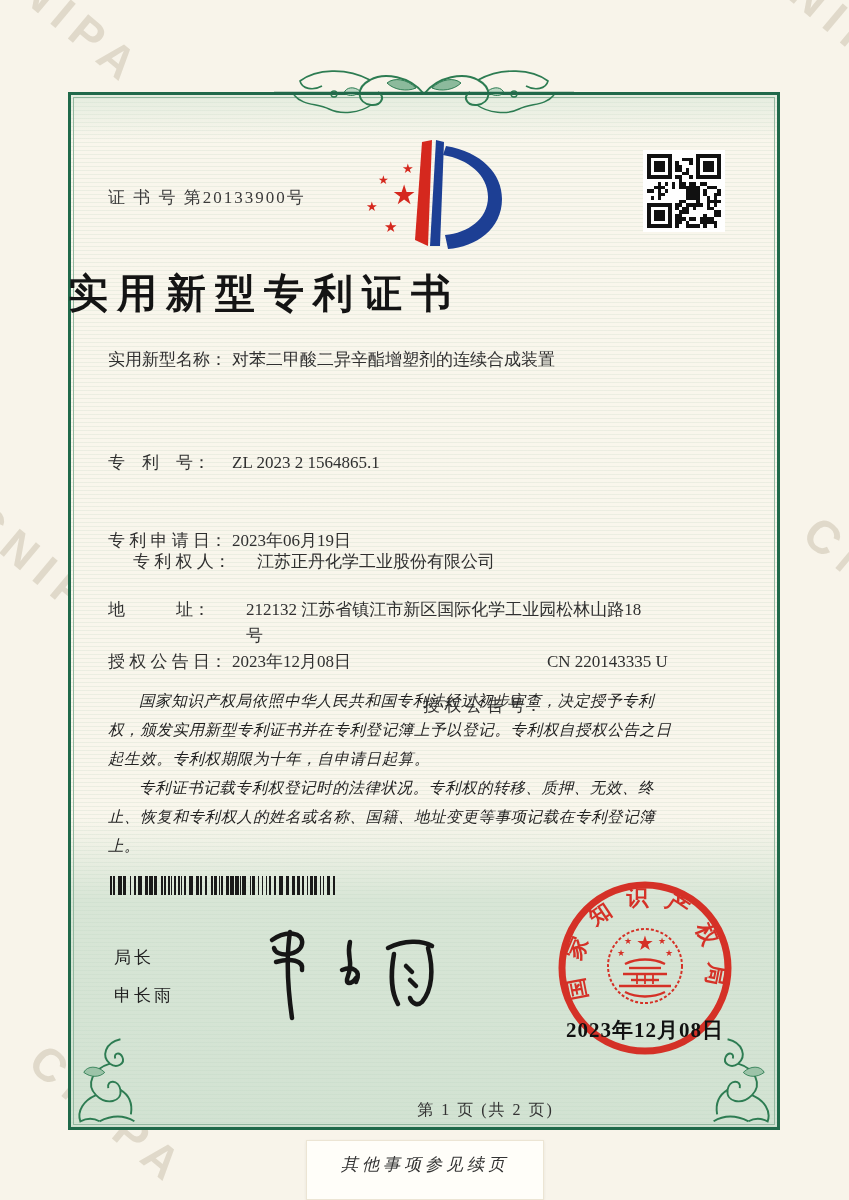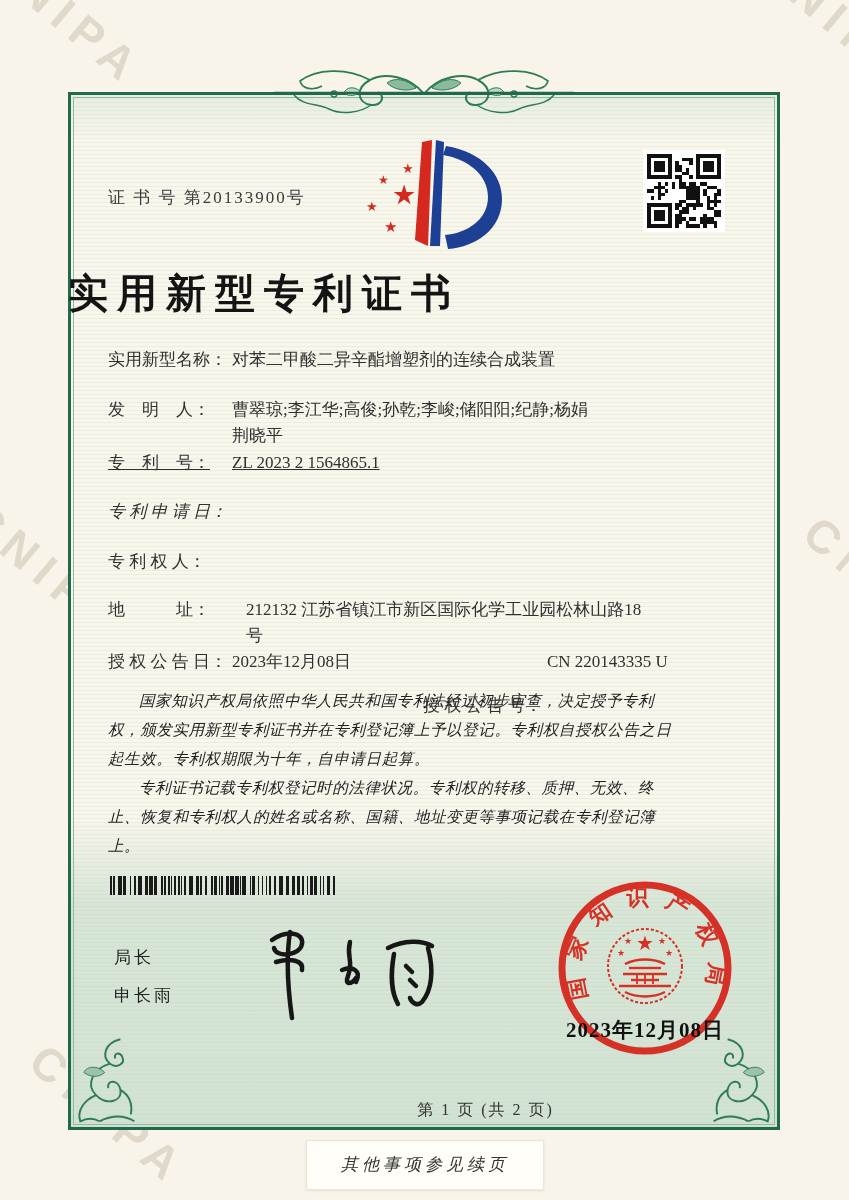--- a/index.html
+++ b/index.html
@@ -60,21 +60,21 @@
   .seal { position:absolute; left:553px; top:876px; width:184px; height:184px; }
   .seal svg { position:absolute; inset:0; opacity:.95; }
   .seal-ring-text { font-size:22px; font-weight:bold; letter-spacing:15px; fill:#d5281e; font-family:"Liberation Serif","DejaVu Serif",serif; }
   .seal-date {
     position:absolute; left:-8px; top:140px; width:200px; text-align:center;
     font-size:21px; font-weight:bold; letter-spacing:1px; color:#111;
   }
   
   .page-num { position:absolute; left:68px; top:1100px; width:835px; text-align:center; font-size:16px; letter-spacing:2px; color:#333; }
   .footer-box {
-    position:absolute; left:306px; top:1140px; width:238px; height:50px; line-height:48px;
+    position:absolute; left:306px; top:1140px; width:238px; height:60px; line-height:48px;
     background:#fffef9; border:1px solid #ece5d4; box-shadow:0 1px 3px rgba(0,0,0,.07);
     text-align:center; font-size:17px; letter-spacing:4px; color:#333;
   }
   .orn { position:absolute; pointer-events:none; }
 </style>
 </head>
 <body>
 
 <div class="sheet">
 
@@ -276,34 +276,31 @@
         <rect x="2" y="16" width="3" height="3" fill="#111"></rect>
       </svg>
   </div>
 
   <div class="title">实用新型专利证书</div>
 
   <div class="row" style="top:347px;justify-content:flex-end;">
     <span class="row-label">实用新型名称：</span>
     <span class="row-value">对苯二甲酸二异辛酯增塑剂的连续合成装置</span>
   </div>
-  <div class="row" style="top:397px;">
-    <span class="row-label">发　明　人：</span>
-    <span class="row-value">曹翠琼;李江华;高俊;孙乾;李峻;储阳阳;纪静;杨娟
-荆晓平</span>
-  </div>
-  <div class="row" style="top:450px;text-decoration:underline;">
+  <div class="row" style="top:450px;">
     <span class="row-label">专　利　号：</span>
     <span class="row-value">ZL 2023 2 1564865.1</span>
   </div>
-  <div class="row" style="top:499px;font-style:italic;">
+  <div class="row" style="top:528px;">
     <span class="row-label">专 利 申 请 日：</span>
-  </div>
-  <div class="row" style="top:549px;">
+    <span class="row-value">2023年06月19日</span>
+  </div>
+  <div class="row" style="top:549px;margin-left:25px;">
     <span class="row-label">专 利 权 人：</span>
+    <span class="row-value">江苏正丹化学工业股份有限公司</span>
   </div>
   <div class="row" style="top:597px;gap:14px;">
     <span class="row-label">地　　　址：</span>
     <span class="row-value">212132 江苏省镇江市新区国际化学工业园松林山路18
 号</span>
   </div>
   <div class="row" style="top:649px;">
     <span class="row-label">授 权 公 告 日：</span>
     <span class="row-value">2023年12月08日</span>
     <span class="row-pair2">

